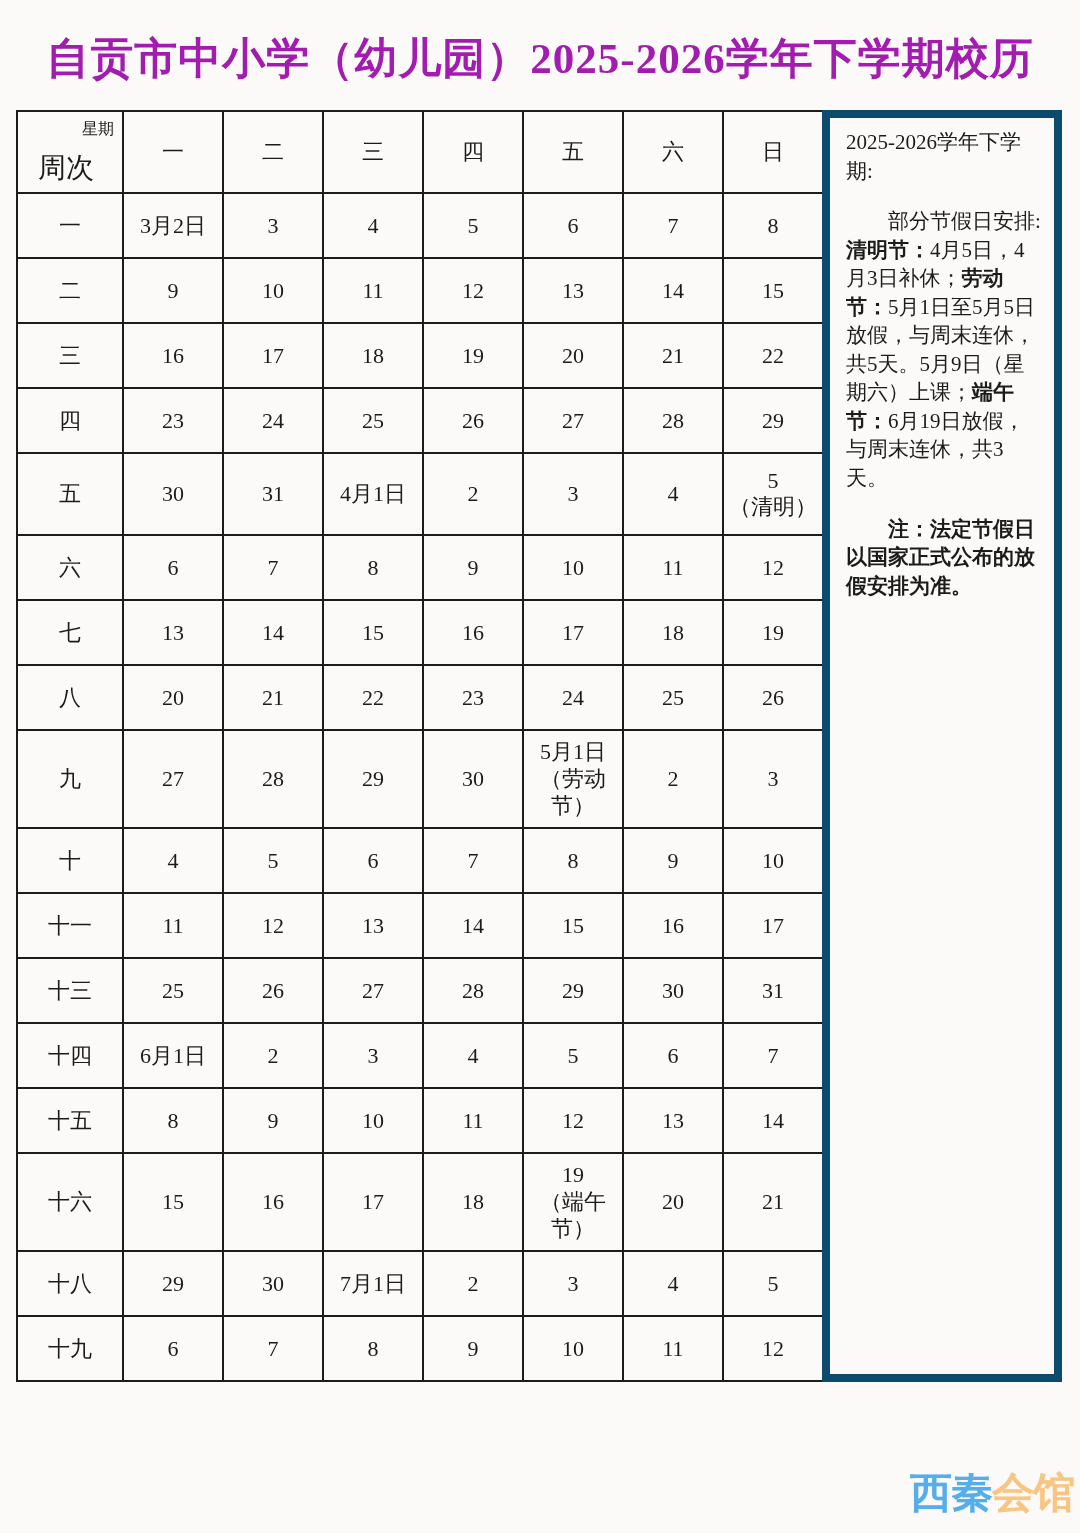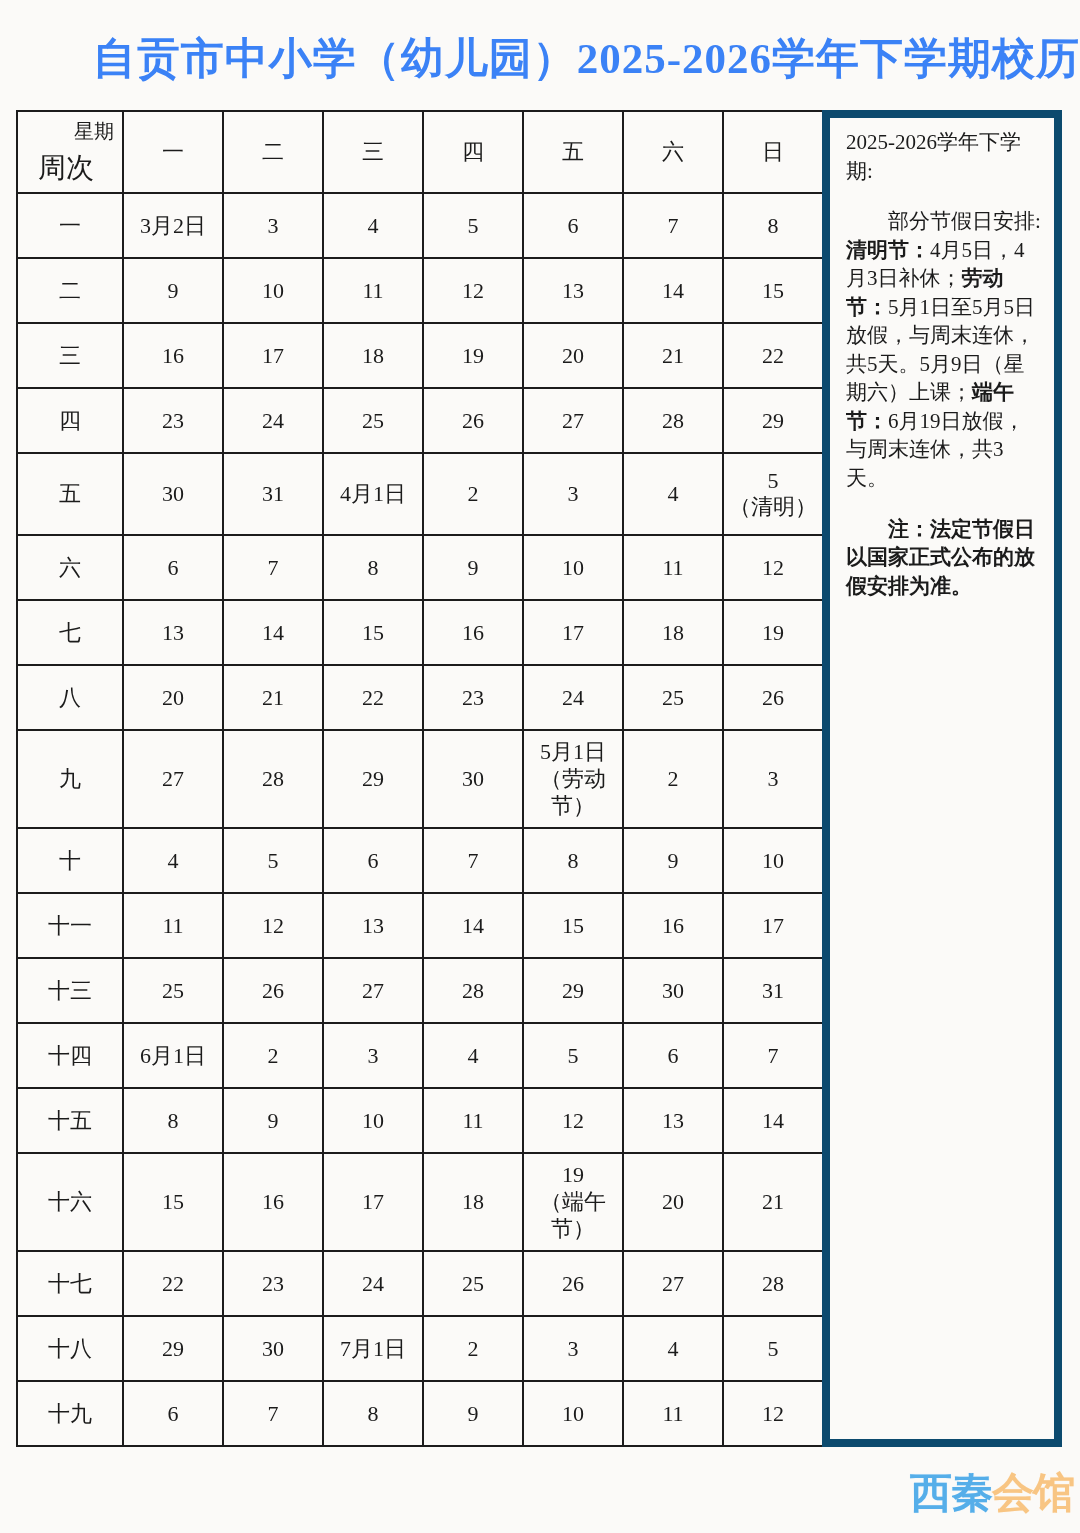--- a/index.html
+++ b/index.html
@@ -5,26 +5,26 @@
   * { margin: 0; padding: 0; box-sizing: border-box; }
   html, body { width: 1080px; height: 1533px; }
   body {
     background: #fbfaf8;
     font-family: "Liberation Serif", "DejaVu Serif", serif;
     color: #1b1b1b;
     position: relative;
     overflow: hidden;
   }
   .page-title {
-    text-align: right;
+    text-align: center;
     font-size: 43px;
     font-weight: bold;
     letter-spacing: 1px;
     padding-top: 30px;
-    color: #3b82f6;
+    color: #a21caf;
   }
   .layout {
     display: flex;
     align-items: stretch;
     margin: 22px 0 0 16px;
     width: 1046px;
   }
   table.cal {
     border-collapse: collapse;
     table-layout: fixed;
@@ -51,21 +51,21 @@
   th.corner {
     position: relative;
     padding: 0;
     background:
       linear-gradient(to bottom right,
         transparent calc(50% - 1px), #1c1c1c calc(50% - 1px),
         #1c1c1c calc(50% + 1px), transparent calc(50% + 1px));
   }
   th.corner .corner-top {
     position: absolute; top: 7px; right: 8px;
-    font-size: 20px;
+    font-size: 16px;
   }
   th.corner .corner-bottom {
     position: absolute; bottom: 7px; left: 20px;
     font-size: 28px;
   }
   
   .side-note {
     flex: 1 1 auto;
     border: 8px solid #0c4a6e;
     margin-left: -2px;
@@ -277,30 +277,20 @@
           <td>16</td>
           <td>17</td>
           <td>18</td>
           <td>19
 （端午
 节）</td>
           <td>20</td>
           <td>21</td>
         </tr>
         <tr>
-          <th>十七</th>
-          <td>22</td>
-          <td>23</td>
-          <td>24</td>
-          <td>25</td>
-          <td>26</td>
-          <td>27</td>
-          <td>28</td>
-        </tr>
-        <tr>
           <th>十八</th>
           <td>29</td>
           <td>30</td>
           <td>7月1日</td>
           <td>2</td>
           <td>3</td>
           <td>4</td>
           <td>5</td>
         </tr>
         <tr>

